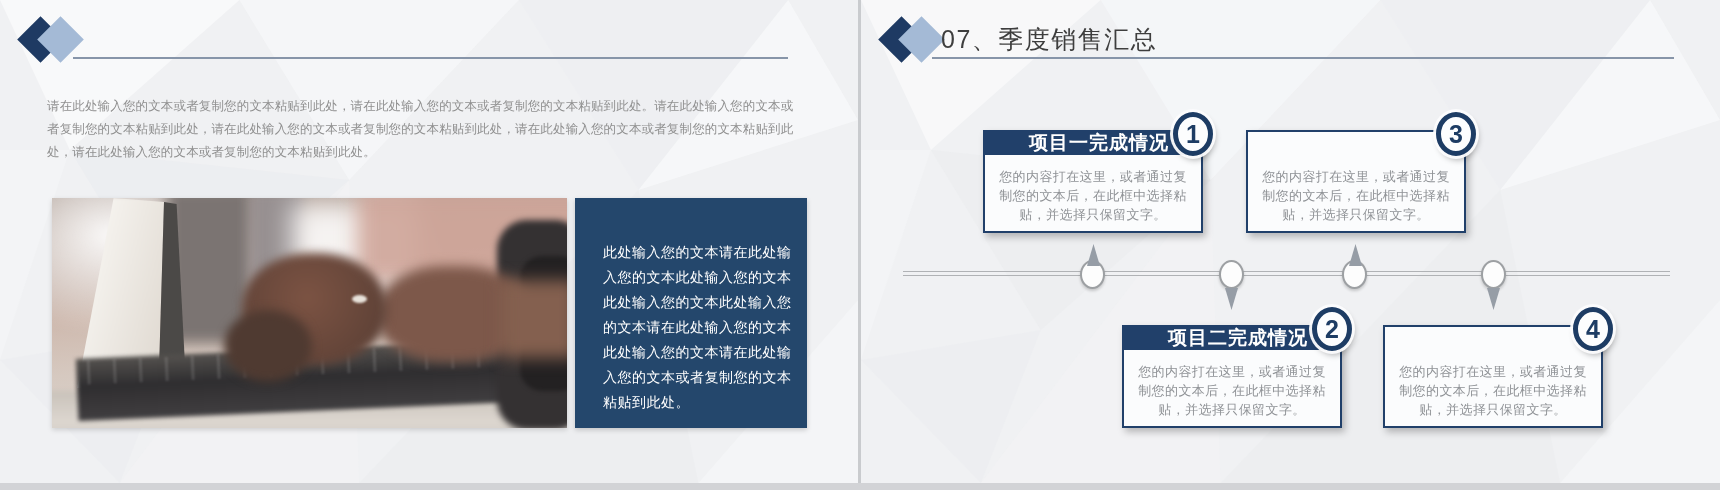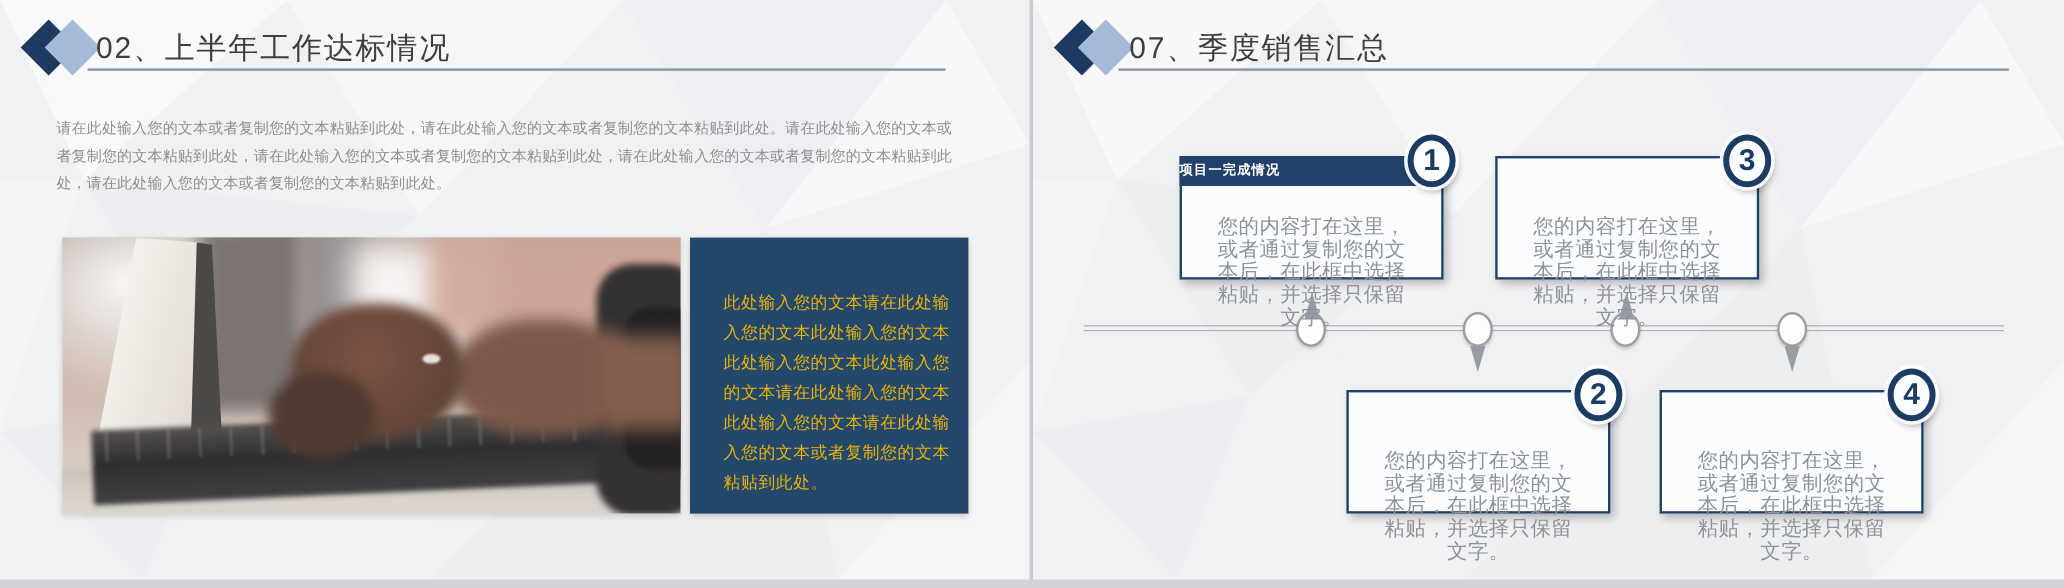--- a/index.html
+++ b/index.html
@@ -20,21 +20,21 @@
   .diamond-dark  { left:24px; top:23px; background:#1e3a63; }
   .diamond-light { left:44px; top:23px; background:#a4bad6; }
   .slide-title { position:absolute; left:80px; top:23px; margin:0; font-size:25px; font-weight:500;
                  color:#3e3e3e; letter-spacing:1.5px; white-space:nowrap; }
   .title-underline { position:absolute; top:57px; height:1.6px; background:#8795a9; }
   .u-left  { left:73px; width:715px; }
   .u-right { left:71px; width:742px; }
 
   
   .body-paragraph { position:absolute; left:47px; top:96px; width:756px; margin:0;
-                    font-size:12.5px; line-height:23px; letter-spacing:0.15px; color:#8f8f8f; }
+                    font-size:12.5px; line-height:23px; letter-spacing:0.15px; color:#8f8f8f;font-family:Liberation Mono, monospace; }
   .photo { position:absolute; left:52px; top:198px; width:515px; height:230px; overflow:hidden;
            background:linear-gradient(175deg,#a8988f 0%,#bfada4 25%,#ceb9ae 45%,#d6c9c0 65%,#d8d2cb 88%);
            box-shadow:0 2px 5px rgba(0,0,0,.15); }
   .ph { position:absolute; }
   .ph-window  { left:-15px; top:-15px; width:210px; height:150px;
                 background:radial-gradient(ellipse at 35% 35%, rgba(255,255,255,.95), rgba(255,255,255,0) 72%);
                 filter:blur(6px); }
   .ph-pillar1 { left:115px; top:-10px; width:85px; height:155px; background:#7b7472; filter:blur(7px); }
   .ph-pillar2 { left:197px; top:-10px; width:55px; height:145px; background:#979091; filter:blur(7px); }
   .ph-glowmid { left:240px; top:5px;  width:125px; height:115px; background:rgba(255,255,255,.85); filter:blur(13px); }
@@ -58,43 +58,43 @@
   .ph-arm   { left:450px; top:82px; width:75px; height:78px; background:#84604f; filter:blur(8px); }
   .ph-ring  { left:300px; top:97px; width:15px; height:8px; border-radius:50%; background:#e8e2da; filter:blur(1px); }
   .ph-lens  { left:445px; top:22px; width:88px; height:210px; border-radius:30px; background:#343132; filter:blur(3px); }
   .ph-lenscore { left:468px; top:58px; width:62px; height:135px; border-radius:22px; background:#232122; filter:blur(2px); }
   .ph-desk  { left:-10px; top:193px; width:540px; height:50px; filter:blur(2px);
               background:linear-gradient(180deg,#c9c2ba,#dcd6cf 60%,#d2cdc7); }
 
   .navy-box { position:absolute; left:575px; top:198px; width:232px; height:230px; background:#24476c;
               box-sizing:border-box; box-shadow:0 2px 5px rgba(0,0,0,.18); }
   .navy-box p { margin:0; padding:42px 14px 0 28px; font-size:14px; line-height:25px;
-                letter-spacing:0.5px; color:#eab308; }
+                letter-spacing:0.5px; color:#ffffff; }
 
   
   .tl-line { position:absolute; left:42px; top:271px; width:767px; height:3px;
              border-top:1.6px solid #b0b2b5; border-bottom:1.6px solid #b0b2b5; }
   .tl-node { position:absolute; top:260px; width:21px; height:25px; border:2.5px solid #9da0a3;
              border-radius:50%; background:#fdfdfd; box-shadow:0 2px 3px rgba(0,0,0,.18); }
   .node-1 { left:219px; } .node-2 { left:358px; } .node-3 { left:481px; } .node-4 { left:620px; }
   .tl-arrow { position:absolute; width:13px; height:22px; background:#969da6; }
   .arrow-up   { clip-path:polygon(50% 0,100% 100%,0 100%); top:244px; }
   .arrow-down { clip-path:polygon(0 0,100% 0,50% 100%);   top:288px; }
   .a1 { left:226px; } .a2 { left:364px; } .a3 { left:488px; } .a4 { left:626px; }
 
   .tl-box { position:absolute; width:220px; height:103px; background:#fbfcfd; border:2px solid #21406a;
             box-sizing:border-box; box-shadow:3px 4px 7px rgba(0,0,0,.25); }
   .box-1 { left:122px; top:130px; }
   .box-3 { left:385px; top:130px; }
   .box-2 { left:261px; top:325px; }
   .box-4 { left:522px; top:325px; }
   .tl-box .hdr { position:absolute; left:-2px; top:-2px; width:220px; height:25px; background:#21406a;
-                 color:#ffffff; font-size:11px; font-weight:bold; letter-spacing:1px; line-height:25px;
-                 text-align:left; padding-right:34px; box-sizing:border-box; }
-  .tl-box .bdy { position:absolute; left:6px; right:6px; top:31px; margin:16px; font-size:17px;
+                 color:#ffffff; font-size:19px; font-weight:bold; letter-spacing:1px; line-height:25px;
+                 text-align:right; padding-right:34px; box-sizing:border-box; }
+  .tl-box .bdy { position:absolute; left:6px; right:6px; top:31px; margin:4px; font-size:13px;
                  line-height:19px; letter-spacing:0.4px; color:#8f9296; text-align:center; }
   .num-badge { position:absolute; right:-12px; top:-20px; width:30px; height:34px;
                border:5px solid #1d3c64; border-radius:50%; background:#fcfdfe; color:#1d3c64;
                font-size:25px; font-weight:bold; text-align:center; line-height:34px;
                box-shadow:0 0 0 3px rgba(252,252,253,.95), 2px 4px 6px rgba(0,0,0,.3); }
 </style>
 </head>
 <body>
 
 <section class="slide slide-left">
@@ -106,21 +106,20 @@
     <polygon points="790,0 860,120 640,190" fill="#f8f9fa" opacity="0.8"></polygon>
     <polygon points="0,150 70,150 0,360" fill="#f4f5f7" opacity="0.7"></polygon>
     <polygon points="0,360 180,330 120,483" fill="#ebedf0" opacity="0.6"></polygon>
     <polygon points="120,483 360,483 350,180" fill="#f3f4f6" opacity="0.5"></polygon>
     <polygon points="360,483 640,190 700,483" fill="#e9ebee" opacity="0.45"></polygon>
     <polygon points="700,483 860,300 860,483" fill="#f5f6f8" opacity="0.7"></polygon>
   </svg>
 
   <span class="diamond diamond-dark"></span>
   <span class="diamond diamond-light"></span>
-  <h1 class="slide-title">02、上半年工作达标情况</h1>
   <div class="title-underline u-left"></div>
 
   <p class="body-paragraph">请在此处输入您的文本或者复制您的文本粘贴到此处，请在此处输入您的文本或者复制您的文本粘贴到此处。请在此处输入您的文本或者复制您的文本粘贴到此处，请在此处输入您的文本或者复制您的文本粘贴到此处，请在此处输入您的文本或者复制您的文本粘贴到此处，请在此处输入您的文本或者复制您的文本粘贴到此处。</p>
 
   <div class="photo">
     <div class="ph ph-window"></div>
     <div class="ph ph-pillar1"></div>
     <div class="ph ph-pillar2"></div>
     <div class="ph ph-glowmid"></div>
     <div class="ph ph-pink"></div>
@@ -179,20 +178,21 @@
     <div class="num-badge">1</div>
     <p class="bdy">您的内容打在这里，或者通过复制您的文本后，在此框中选择粘贴，并选择只保留文字。</p>
   </article>
 
   <article class="tl-box box-3">
     <div class="num-badge">3</div>
     <p class="bdy">您的内容打在这里，或者通过复制您的文本后，在此框中选择粘贴，并选择只保留文字。</p>
   </article>
 
   <article class="tl-box box-2">
+    <div class="hdr">项目二完成情况</div>
     <div class="num-badge">2</div>
     <p class="bdy">您的内容打在这里，或者通过复制您的文本后，在此框中选择粘贴，并选择只保留文字。</p>
   </article>
 
   <article class="tl-box box-4">
     <div class="num-badge">4</div>
     <p class="bdy">您的内容打在这里，或者通过复制您的文本后，在此框中选择粘贴，并选择只保留文字。</p>
   </article>
 </section>
 

